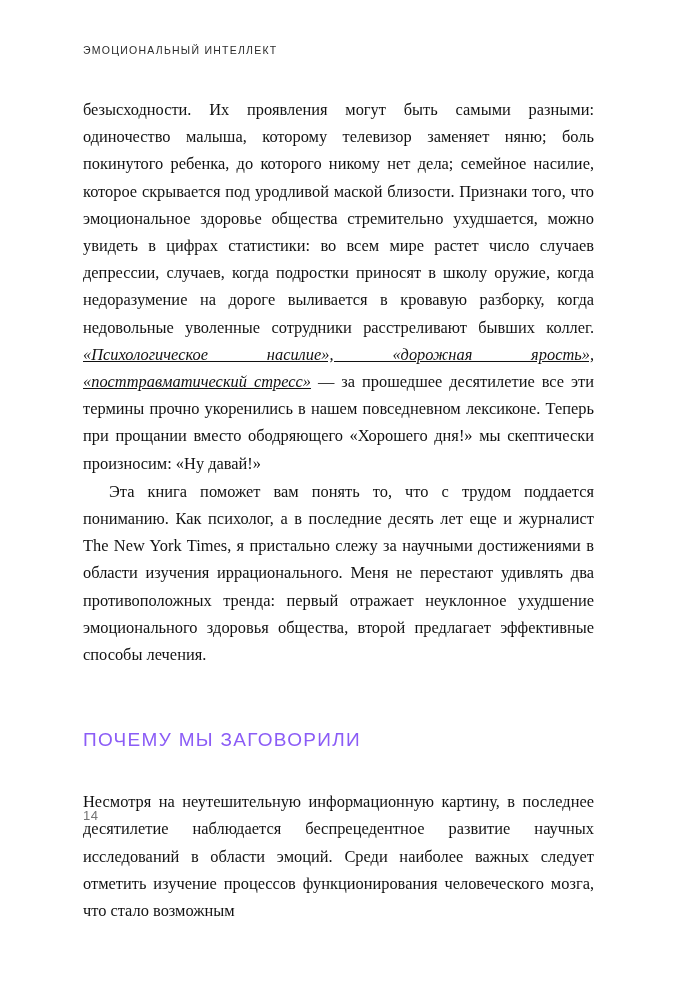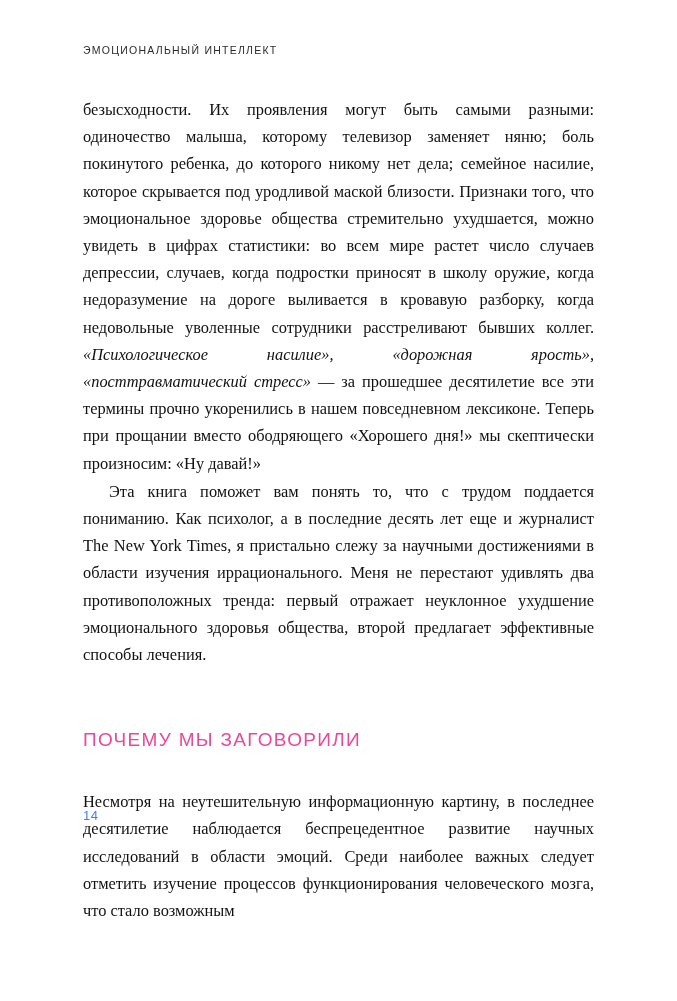--- a/index.html
+++ b/index.html
@@ -40,41 +40,42 @@
     hyphens: manual;
   }
   .body-text p.indent {
     text-indent: 26px;
   }
   .body-text p + p {
     margin-top: 1px;
   }
   em {
     font-style: italic;
+    text-decoration: underline;
   }
   .section-heading {
     font-family: "Liberation Sans", sans-serif;
     font-size: 19px;
     letter-spacing: 1.3px;
     line-height: 28px;
-    color: #ec4899;
+    color: #8b5cf6;
     text-transform: uppercase;
     font-weight: 400;
     margin: 58px 0 34px 0;
   }
   .section-heading .line {
     display: block;
   }
   .folio {
     position: absolute;
     left: 83px;
     bottom: 48px;
     font-family: "Liberation Sans", sans-serif;
     font-size: 13px;
-    color: #3b82f6;
+    color: #737373;
     letter-spacing: 0.4px;
   }
 </style>
 </head>
 <body>
 
 <div class="page">
 
   <div class="running-head">ЭМОЦИОНАЛЬНЫЙ ИНТЕЛЛЕКТ</div>
 

